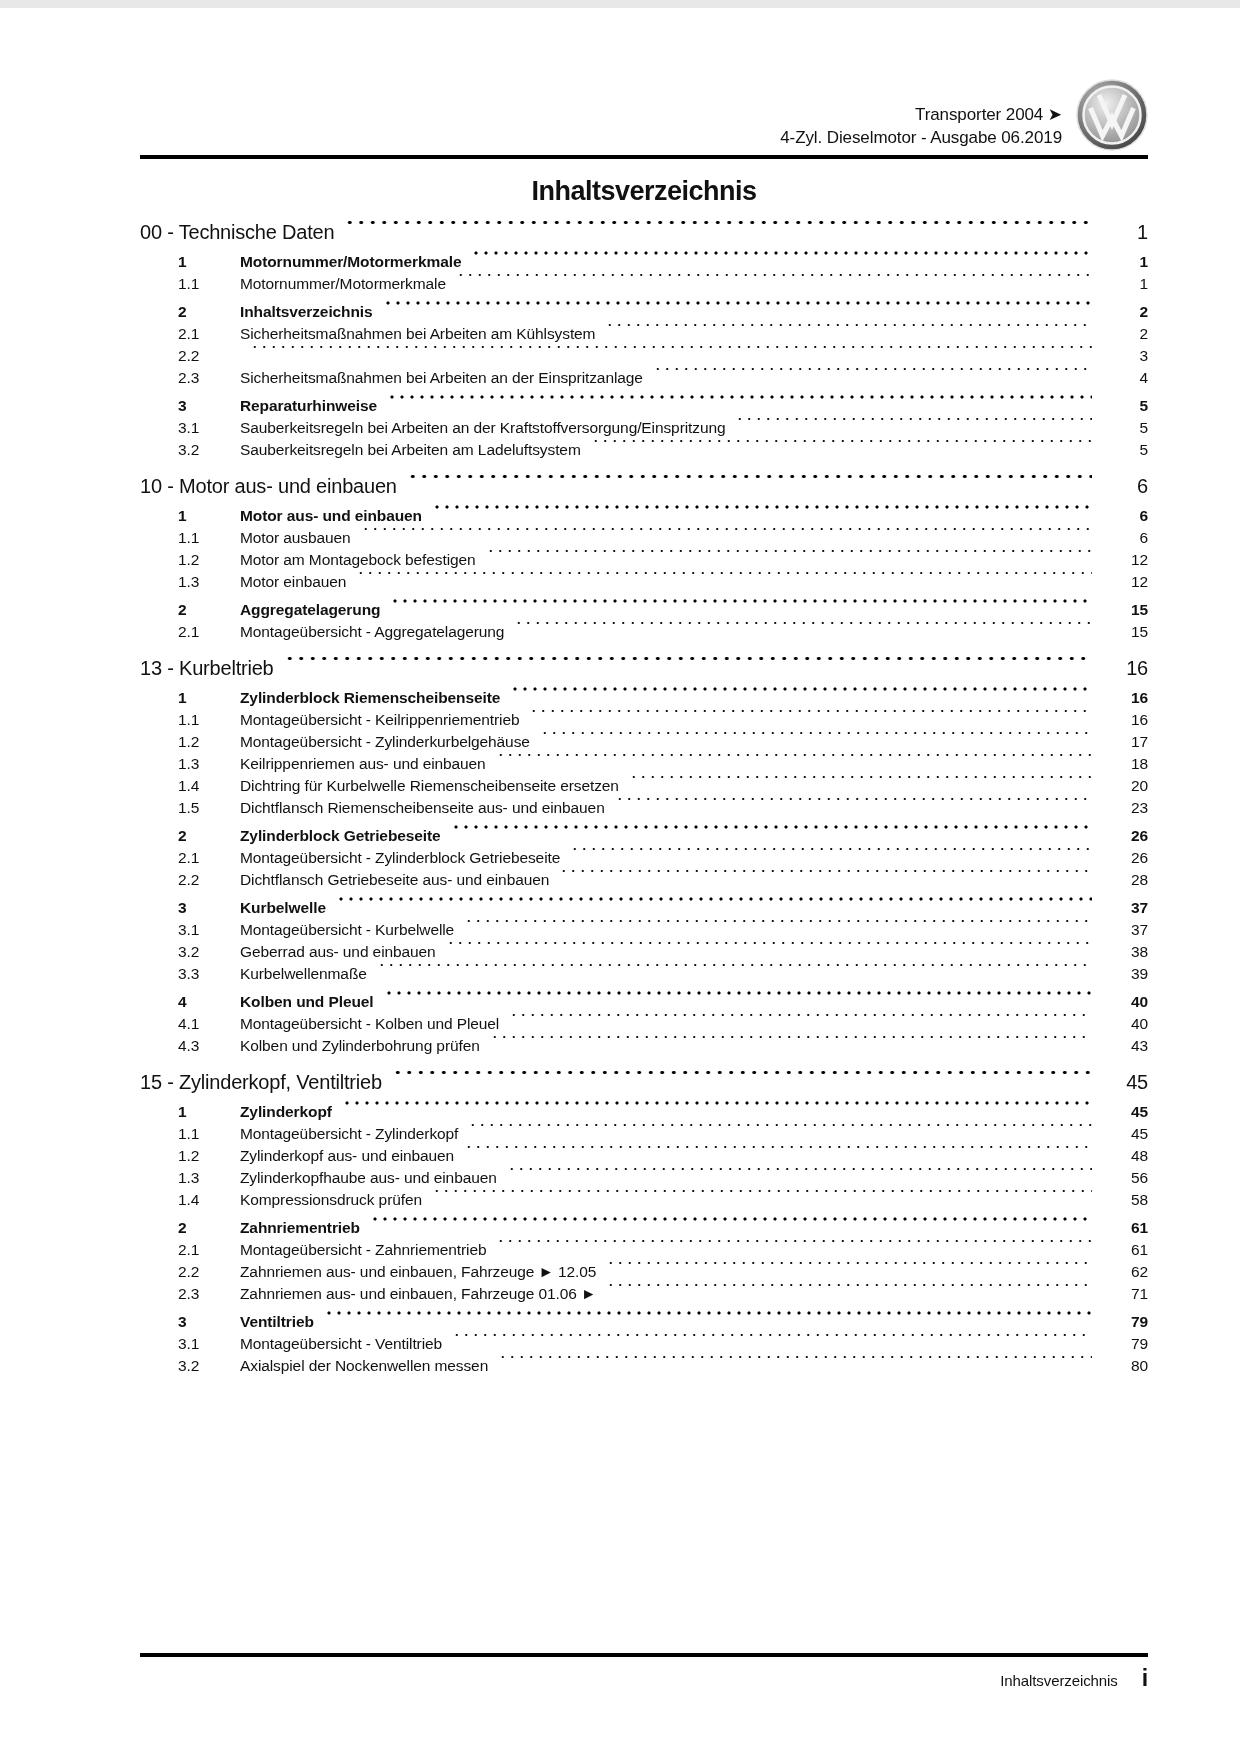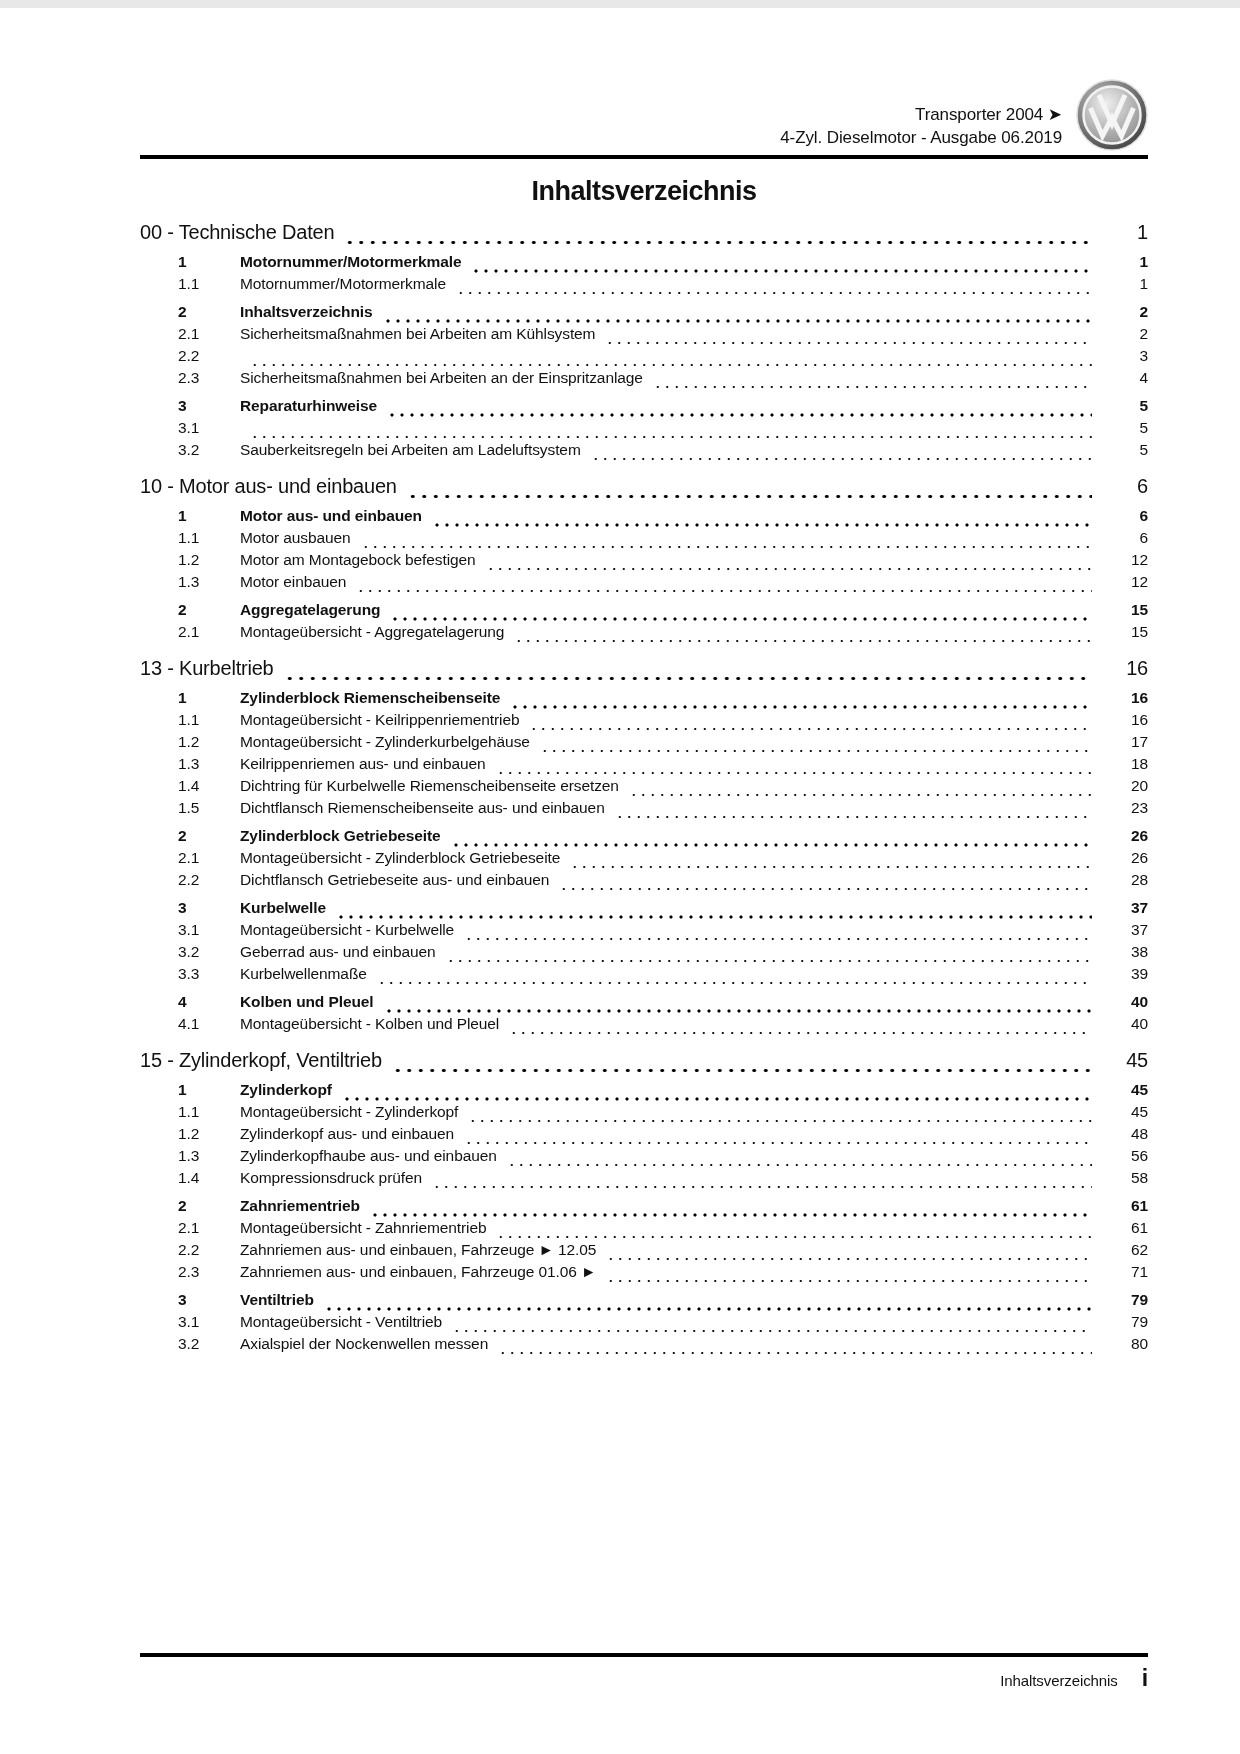--- a/index.html
+++ b/index.html
@@ -17,21 +17,21 @@
   
   .hdr{display:flex;align-items:flex-end;padding-top:71px;}
   .hdr-spacer{flex:1;}
   .hdr-text{text-align:right;font-size:17px;line-height:23px;margin-right:14px;margin-bottom:2px;}
   .logo{width:72px;height:72px;flex:none;}
   .hdr-rule{height:4px;background:#000;margin-top:4px;}
   
   .title{text-align:center;font-size:27px;font-weight:bold;margin:16px 0 10px 0;line-height:32px;letter-spacing:-0.5px;}
   
   .toc{margin-top:2px;}
-  .row{display:flex;align-items:flex-end;}
+  .row{display:flex;align-items:flex-start;}
   .row.section{font-size:15.5px;line-height:22px;}
   .row.section.bold{font-weight:bold;margin-top:6px;}
   .row.chapter{font-size:20px;line-height:25px;margin-top:13px;margin-bottom:5px;letter-spacing:-0.2px;}
   .num{flex:none;margin-left:38px;width:62px;}
   .stitle{white-space:nowrap;}
   .ch-label{white-space:nowrap;}
   .dots{
     flex:1;height:4px;margin:0 10px;
     background-image:radial-gradient(circle,#151515 1.25px,rgba(0,0,0,0) 1.5px);
     background-size:9.5px 4px;background-repeat:repeat-x;background-position:0 100%;
@@ -134,20 +134,21 @@
           <span class="pnum">4</span>
         </div>
         <div class="row section bold">
           <span class="num">3</span>
           <span class="stitle">Reparaturhinweise</span>
           <div class="dots"></div>
           <span class="pnum">5</span>
         </div>
         <div class="row section">
           <span class="num">3.1</span>
+          <span class="stitle">Sauberkeitsregeln bei Arbeiten an der Kraftstoffversorgung/Einspritzung</span>
           <div class="dots"></div>
           <span class="pnum">5</span>
         </div>
         <div class="row section">
           <span class="num">3.2</span>
           <span class="stitle">Sauberkeitsregeln bei Arbeiten am Ladeluftsystem</span>
           <div class="dots"></div>
           <span class="pnum">5</span>
         </div>
         <div class="row chapter">
@@ -278,20 +279,26 @@
           <span class="num">4</span>
           <span class="stitle">Kolben und Pleuel</span>
           <div class="dots"></div>
           <span class="pnum">40</span>
         </div>
         <div class="row section">
           <span class="num">4.1</span>
           <span class="stitle">Montageübersicht - Kolben und Pleuel</span>
           <div class="dots"></div>
           <span class="pnum">40</span>
+        </div>
+        <div class="row section">
+          <span class="num">4.3</span>
+          <span class="stitle">Kolben und Zylinderbohrung prüfen</span>
+          <div class="dots"></div>
+          <span class="pnum">43</span>
         </div>
         <div class="row chapter">
           <span class="ch-label">15 - Zylinderkopf, Ventiltrieb</span>
           <div class="dots"></div>
           <span class="pnum">45</span>
         </div>
         <div class="row section bold">
           <span class="num">1</span>
           <span class="stitle">Zylinderkopf</span>
           <div class="dots"></div>

